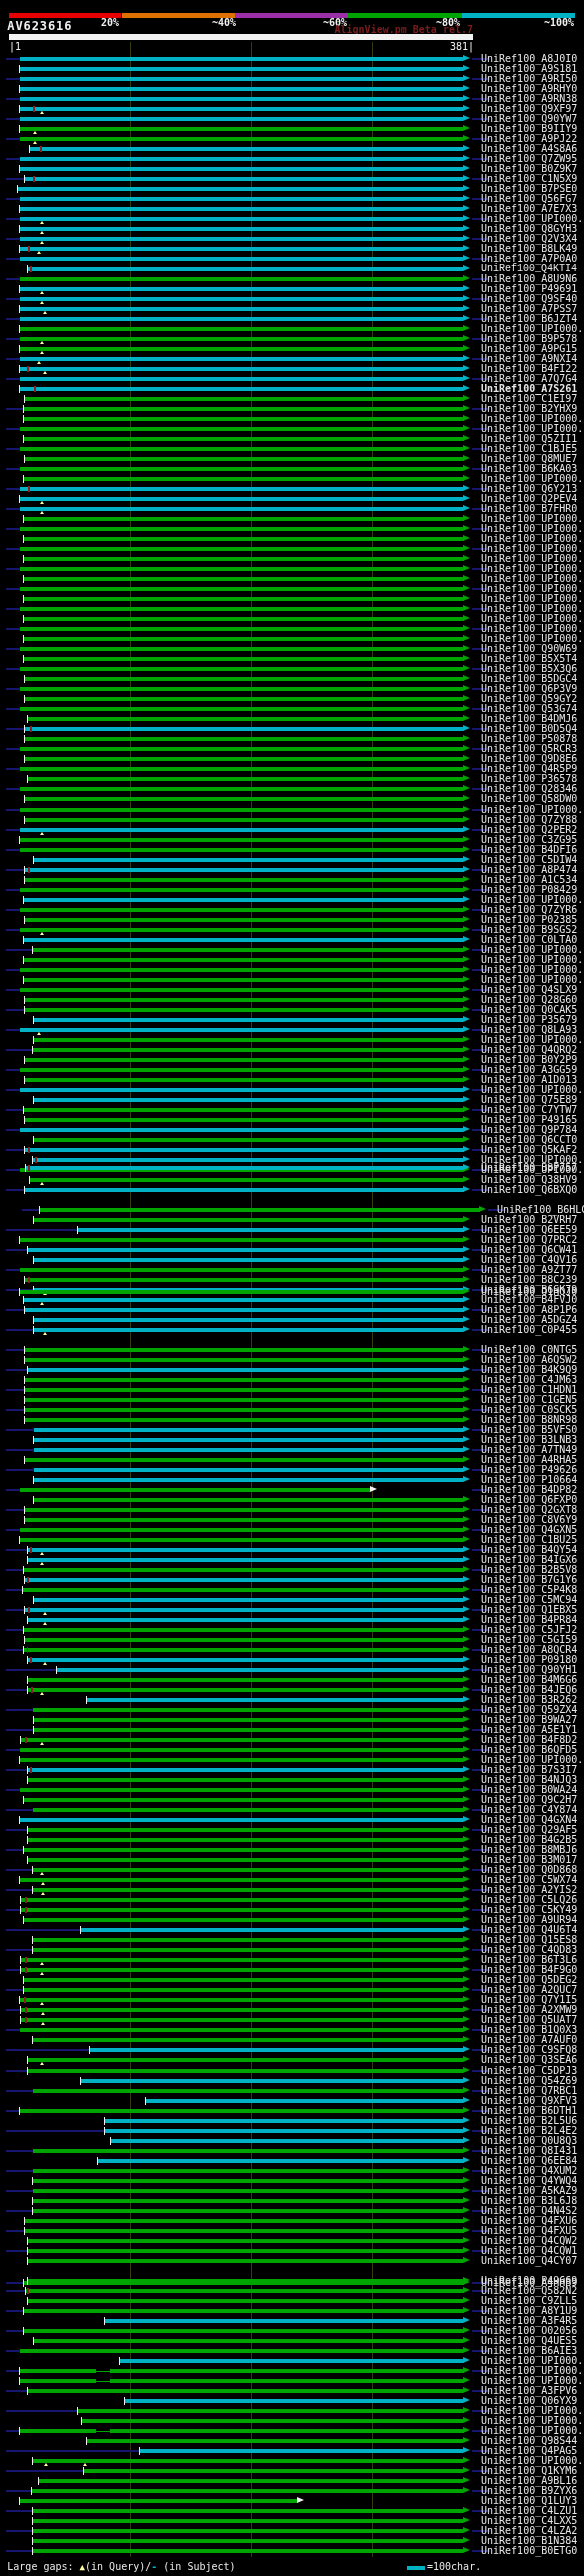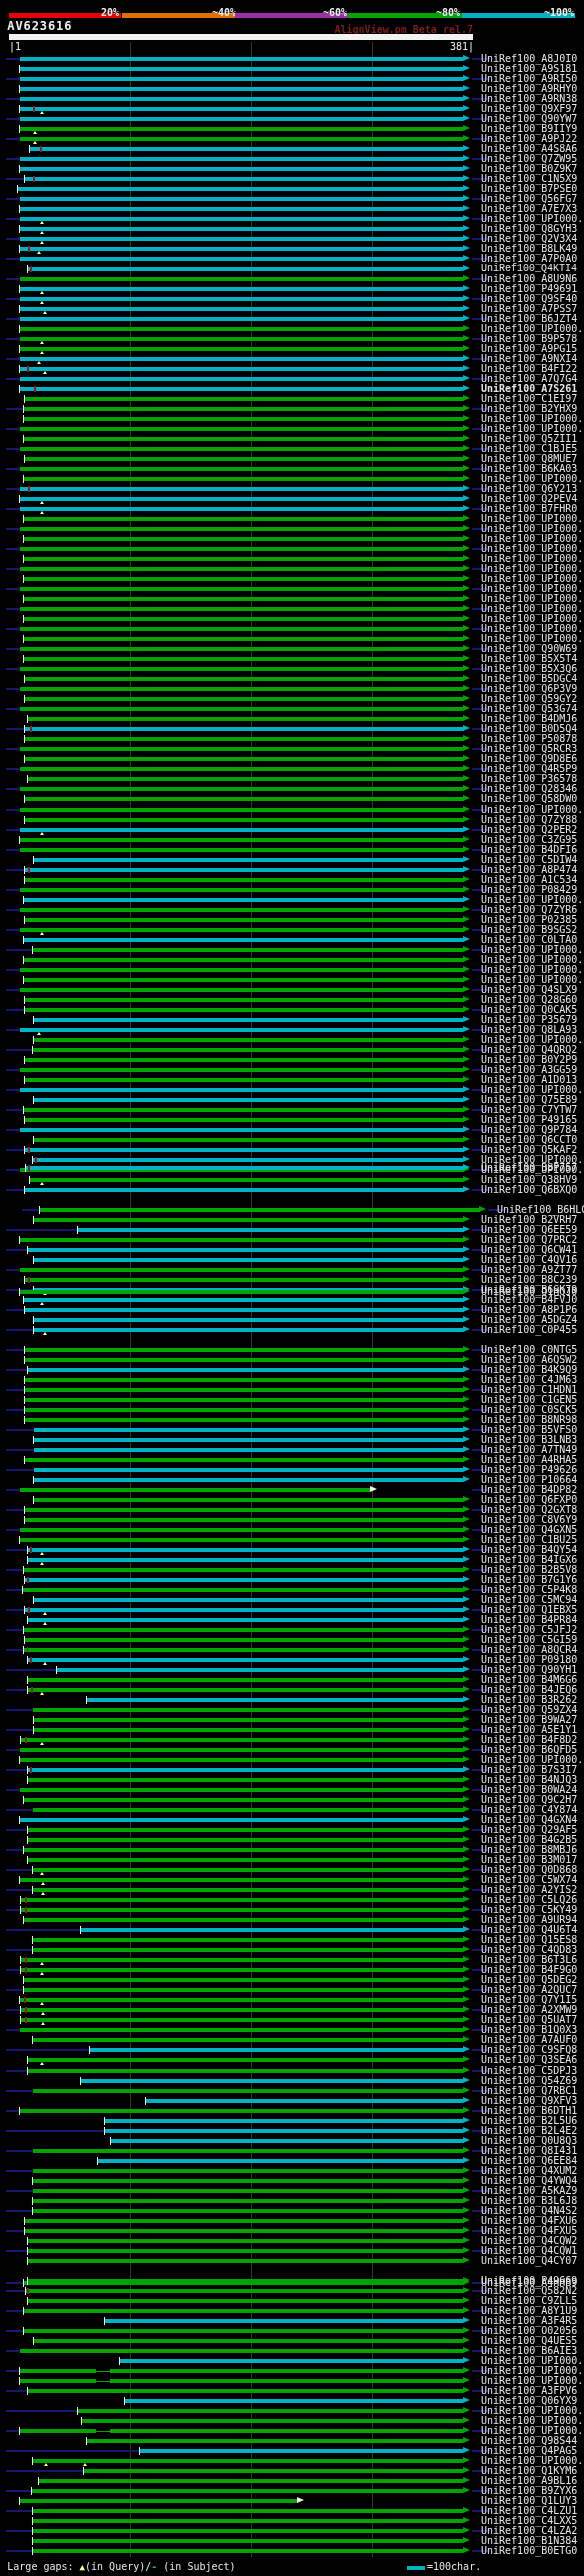--- a/index.html
+++ b/index.html
@@ -1,19 +1,19 @@
 <!DOCTYPE html>
 <html style="font-size:14.6px"><head>
 <meta charset="utf-8">
 <style>
   html,body{margin:0;padding:0;background:#000;}
   body{width:585px;height:2576px;position:relative;overflow:hidden;
        font-family:"DejaVu Sans Mono","Liberation Mono",monospace;}
   .keyseg{position:absolute;top:12.8px;height:5.5px;}
-  .keylab{position:absolute;top:7px;height:28px;font-size:10px;font-weight:bold;color:#f0f0f0;transform:translateX(-50%);white-space:nowrap;}
+  .keylab{position:absolute;top:17px;height:28px;font-size:10px;font-weight:bold;color:#f0f0f0;transform:translateX(-50%);white-space:nowrap;}
   #query-title{position:absolute;left:7.3px;top:19px;font-size:12px;font-weight:bold;color:#f0f0f0;letter-spacing:0.9px;}
   #app-name{position:absolute;left:0;top:24px;width:473px;text-align:right;font-size:10px;font-weight:bold;color:#7b1d1d;}
   #query-bar{position:absolute;left:9.1px;top:34px;width:464px;height:5.5px;background:#f2f2f2;}
   #ruler-left{position:absolute;left:9.1px;top:41px;font-size:10px;color:#f0f0f0;}
   #ruler-right{position:absolute;left:0;top:41px;width:474px;text-align:right;font-size:10px;color:#f0f0f0;}
   .gridline{position:absolute;top:42px;width:0.9px;height:2515px;}
   .hit-row{position:absolute;left:0;width:585px;height:10px;}
   .hit-row > *{position:absolute;}
   .bar{height:3.7px;top:3.2px;}
   .gapline{height:0.9px;top:4.6px;}

